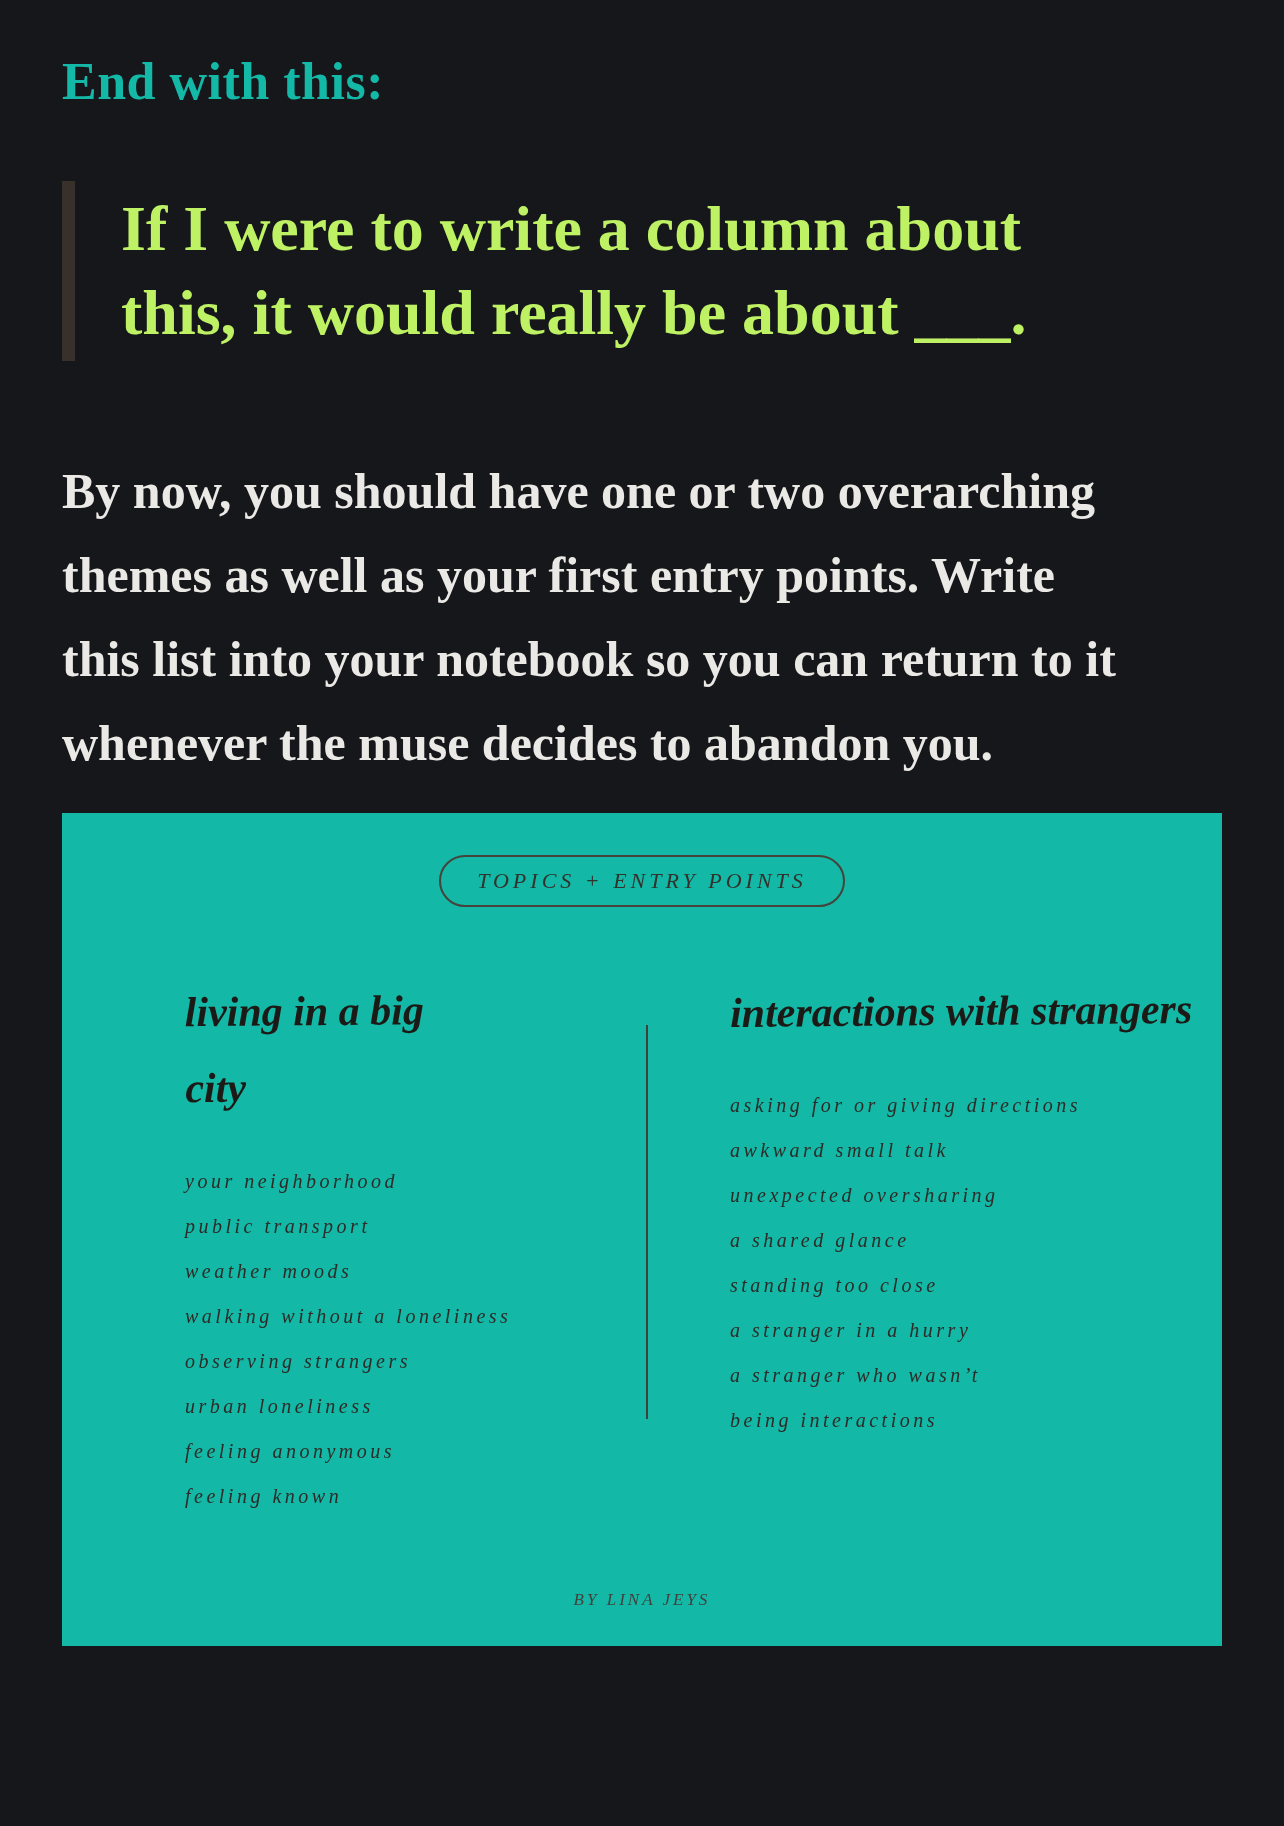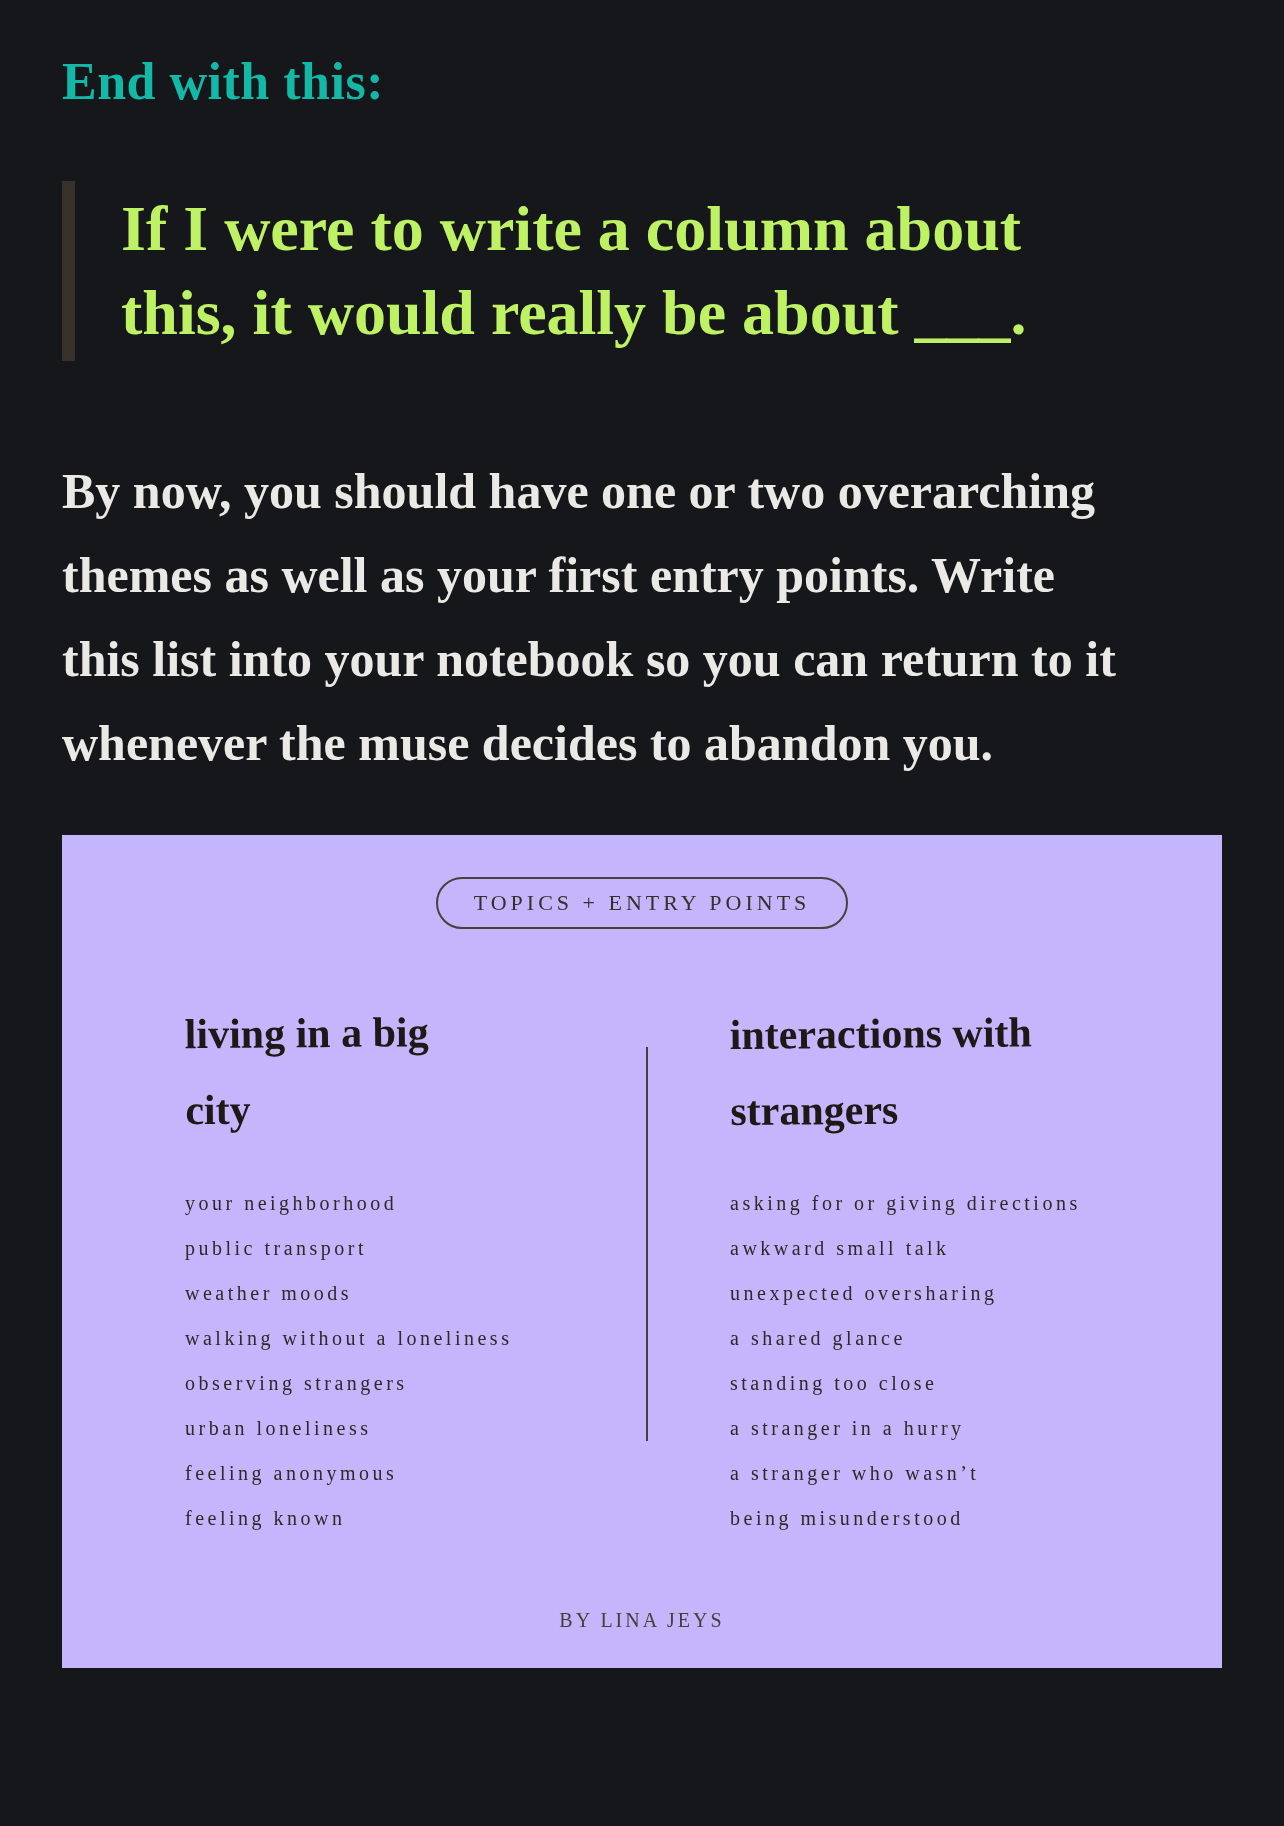--- a/index.html
+++ b/index.html
@@ -28,25 +28,26 @@
   }
 
   .para{
     margin:88px 0 0 0;
     max-width:1060px;
     font-size:50px;font-weight:700;
     line-height:84px;color:#eae9e6;
   }
 
   .card{
-    margin:50px 62px 0 62px;
+    margin:28px 62px 0 62px;
     height:833px;
-    background:#c4b5fd;
+    background:#14b8a6;
     position:relative;
     box-sizing:border-box;
+    font-style:italic;
   }
   .badge-row{text-align:center;padding-top:42px;}
   .badge{
     display:inline-block;
     border:2px solid #45433c;
     border-radius:999px;
     padding:11px 36px;
     font-size:22px;letter-spacing:4px;
     color:#32312c;
     font-family:"Liberation Serif",serif;
@@ -83,21 +84,21 @@
     letter-spacing:3.5px;
     color:#2c2b27;
   }
   .col-left .topic-list li{max-width:360px;}
   .col-right .topic-list li{max-width:420px;}
 
   .byline{
     position:absolute;
     left:0;right:0;bottom:36px;
     text-align:center;
-    font-size:20px;letter-spacing:3px;
+    font-size:17px;letter-spacing:3px;
     color:#43413b;
   }
 </style>
 </head>
 <body>
 
 <div class="content">
   <h1 class="heading">End with this:</h1>
 
   <blockquote class="quote">
@@ -132,19 +133,19 @@
     <div class="col-right">
       <div class="col-title">interactions with strangers</div>
       <ul class="topic-list">
         <li>asking for or giving directions</li>
         <li>awkward small talk</li>
         <li>unexpected oversharing</li>
         <li>a shared glance</li>
         <li>standing too close</li>
         <li>a stranger in a hurry</li>
         <li>a stranger who wasn’t</li>
-        <li>being misunderstood</li>
+        <li>being interactions</li>
       </ul>
     </div>
   </div>
 
   <div class="byline">BY LINA JEYS</div>
 </div>
 
 </body></html>

